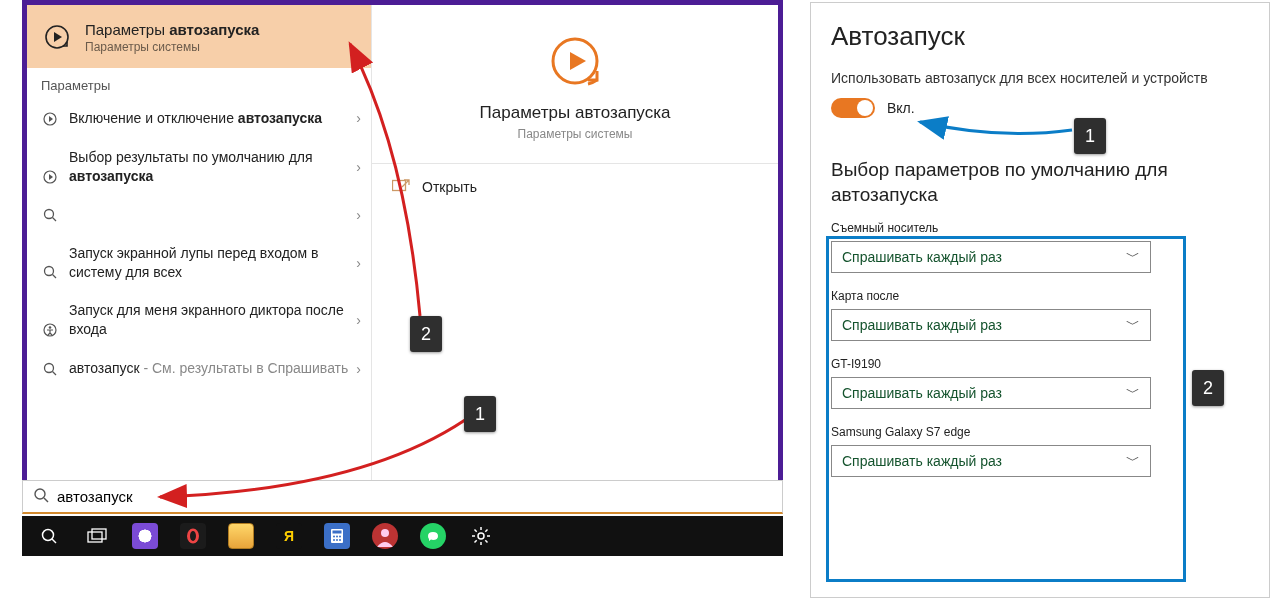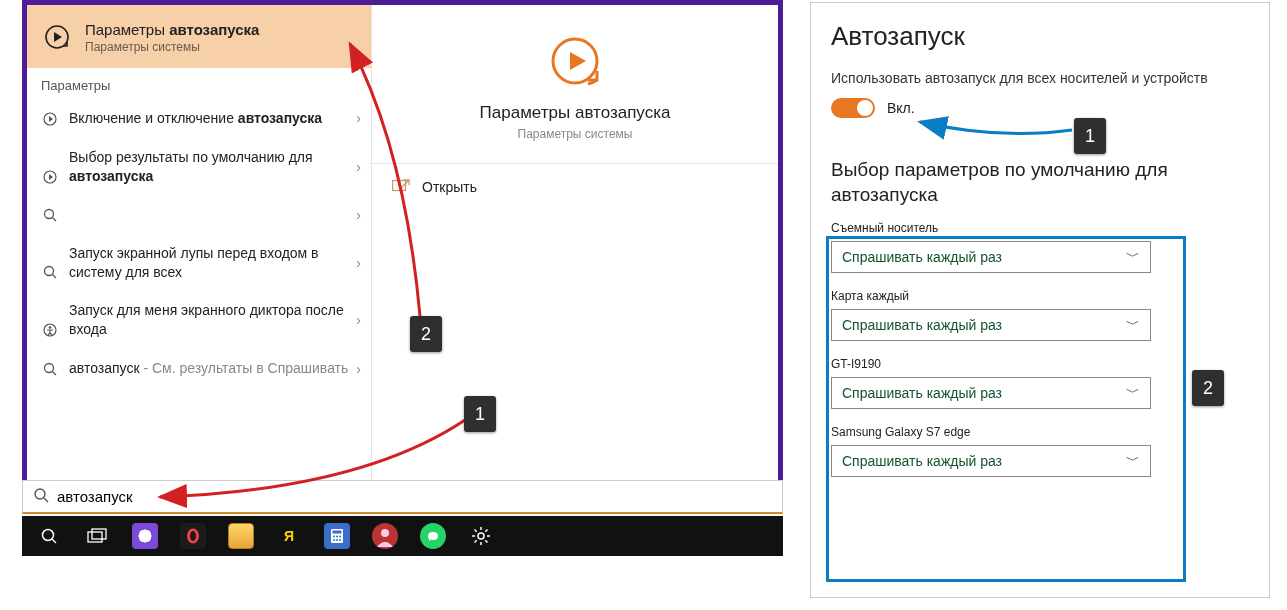--- a/index.html
+++ b/index.html
@@ -423,21 +423,21 @@
 
   <div class="device-group">
     <div class="lbl">Съемный носитель</div>
     <div class="combo">
       <span class="cv">Спрашивать каждый раз</span>
       <span class="car">﹀</span>
     </div>
   </div>
 
   <div class="device-group">
-    <div class="lbl">Карта каждый</div>
+    <div class="lbl">Карта после</div>
     <div class="combo">
       <span class="cv">Спрашивать каждый раз</span>
       <span class="car">﹀</span>
     </div>
   </div>
 
   <div class="device-group">
     <div class="lbl">GT-I9190</div>
     <div class="combo">
       <span class="cv">Спрашивать каждый раз</span>

